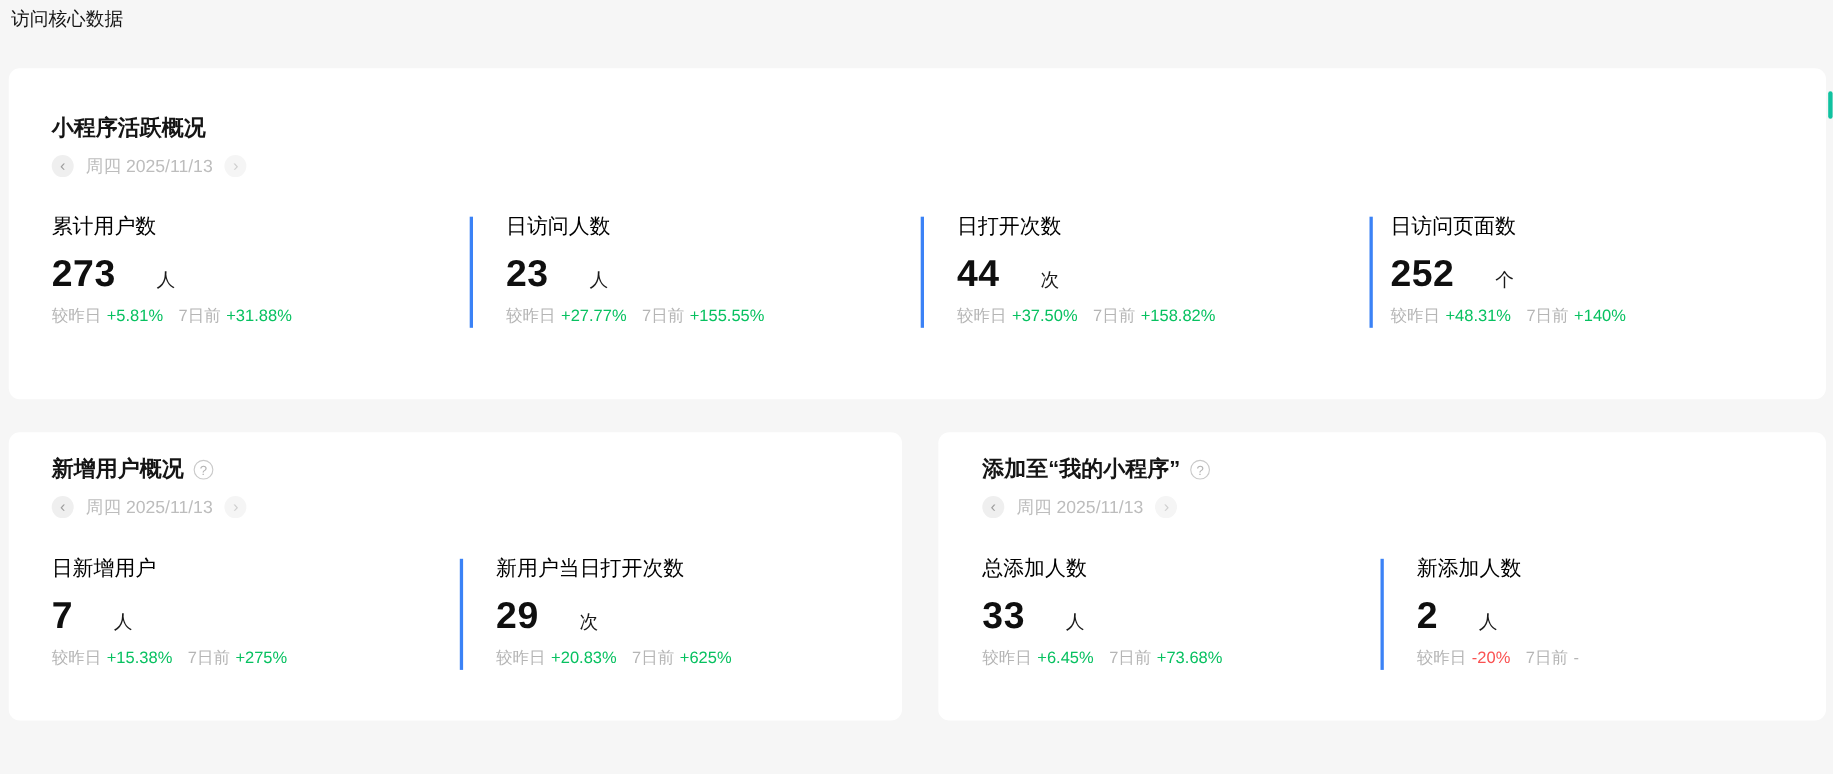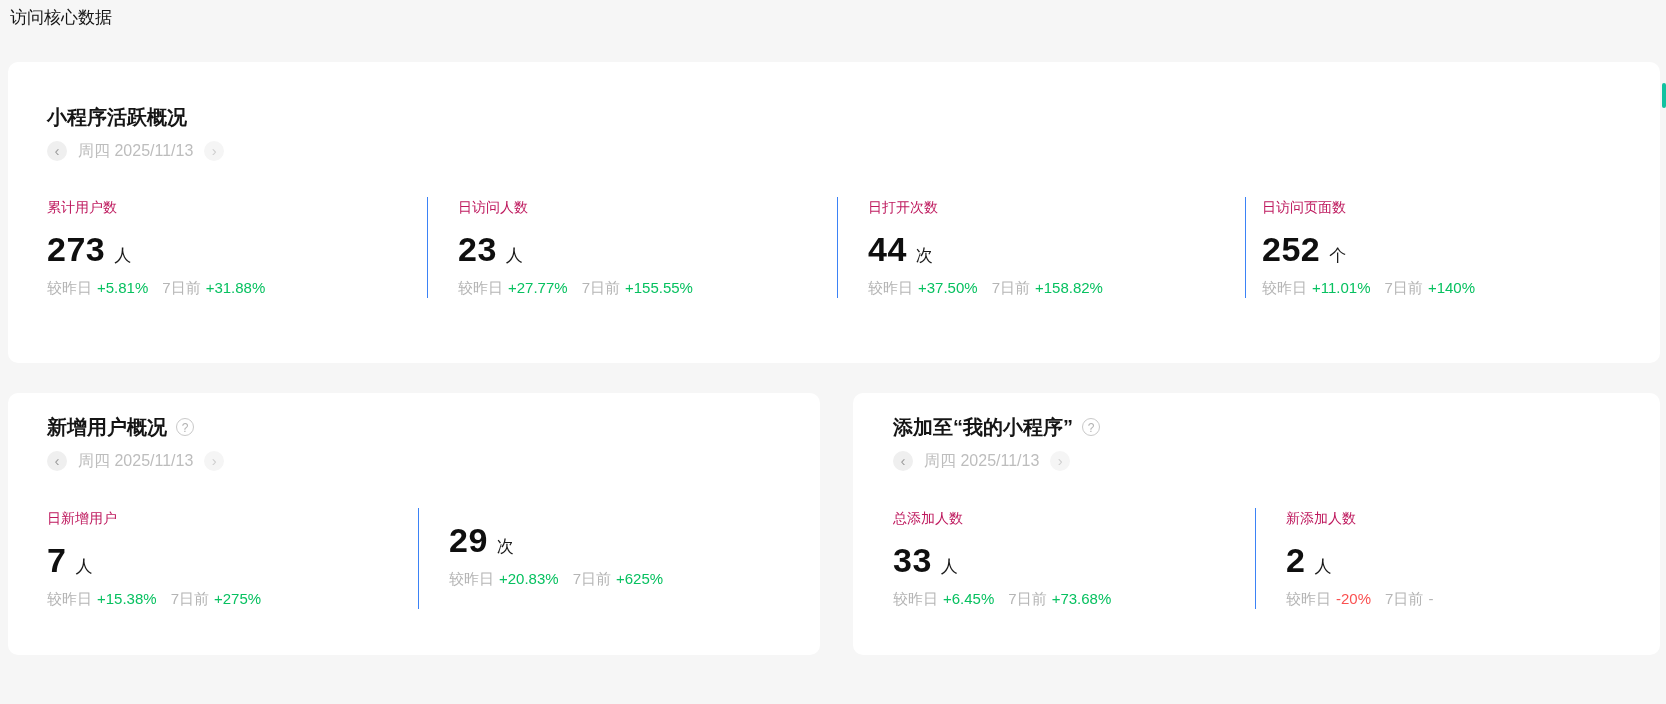--- a/index.html
+++ b/index.html
@@ -33,34 +33,34 @@
     width:20px;height:20px;border-radius:50%;background:#efefef;
     display:flex;align-items:center;justify-content:center;cursor:pointer;
   }
   .nav-btn span{font-size:15px;color:#9e9e9e;line-height:1;transform:translateY(-1px);}
   .nav-btn.next{background:#f5f5f5;}
   .nav-btn.next span{color:#cfcfcf;}
   .date-text{color:#bdbdbd;font-size:16px;margin:0 11px;}
 
   .metrics{display:flex;margin-top:34px;}
   .card-bottom .metrics{margin-top:35px;}
-  .col{box-sizing:border-box;padding-left:30px;border-left:1px solid #3b82f6;}
+  .col{box-sizing:border-box;padding-left:30px;border-left:3px solid #3b82f6;}
   .col:first-child{border-left:none;padding-left:39px;}
   #card-mymini .col:first-child{padding-left:40px;}
   #card-activity .c1{width:419px;}
   #card-activity .c2{width:410px;}
   #card-activity .c3{width:408px;}
   #card-activity .c4{flex:1;padding-left:16px;}
   #card-newusers .c1{width:410px;}
   #card-newusers .c2{flex:1;}
   #card-mymini .c1{width:402px;}
   #card-mymini .c2{flex:1;}
 
-  .m-label{font-size:14px;color:#be185d;line-height:20px;}
-  .m-value{margin-top:12px;display:flex;align-items:baseline;}
+  .m-label{font-size:19px;color:#000000;line-height:20px;}
+  .m-value{margin-top:12px;display:flex;align-items:baseline;gap:28px;}
   .m-num{font-size:34px;font-weight:700;color:#0f0f0f;line-height:40px;letter-spacing:0.5px;}
   .m-unit{font-size:17px;color:#1a1a1a;margin-left:9px;}
   .m-change{margin-top:9px;font-size:15px;line-height:20px;white-space:nowrap;}
   .chg-label{color:#b5b5b5;}
   .chg-label.sp{margin-left:14px;}
   .chg-val{color:#07c160;margin-left:5px;margin-top:35px;}
   .chg-val.neg{color:#fa5151;}
   .chg-val.neutral{color:#b5b5b5;}
 
   .scroll-thumb{
@@ -123,21 +123,21 @@
       </div>
     </div>
 
     <div class="col c4">
       <div class="m-label">日访问页面数</div>
       <div class="m-value">
         <span class="m-num">252</span>
         <span class="m-unit">个</span>
       </div>
       <div class="m-change">
-        <span class="chg-label">较昨日</span><span class="chg-val">+11.01%</span><span class="chg-label sp">7日前</span><span class="chg-val">+140%</span>
+        <span class="chg-label">较昨日</span><span class="chg-val">+48.31%</span><span class="chg-label sp">7日前</span><span class="chg-val">+140%</span>
       </div>
     </div>
 
   </div>
 </div>
 
 <div class="card card-bottom" id="card-newusers">
   <div class="card-head">
     <div class="card-title">
       <span>新增用户概况</span>
@@ -160,20 +160,21 @@
       <div class="m-value">
         <span class="m-num">7</span>
         <span class="m-unit">人</span>
       </div>
       <div class="m-change">
         <span class="chg-label">较昨日</span><span class="chg-val">+15.38%</span><span class="chg-label sp">7日前</span><span class="chg-val">+275%</span>
       </div>
     </div>
 
     <div class="col c2">
+      <div class="m-label">新用户当日打开次数</div>
       <div class="m-value">
         <span class="m-num">29</span>
         <span class="m-unit">次</span>
       </div>
       <div class="m-change">
         <span class="chg-label">较昨日</span><span class="chg-val">+20.83%</span><span class="chg-label sp">7日前</span><span class="chg-val">+625%</span>
       </div>
     </div>
 
   </div>

